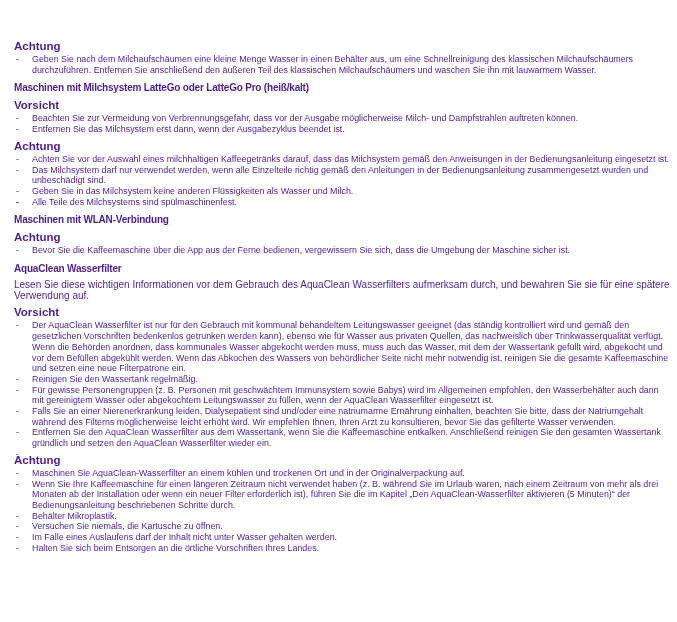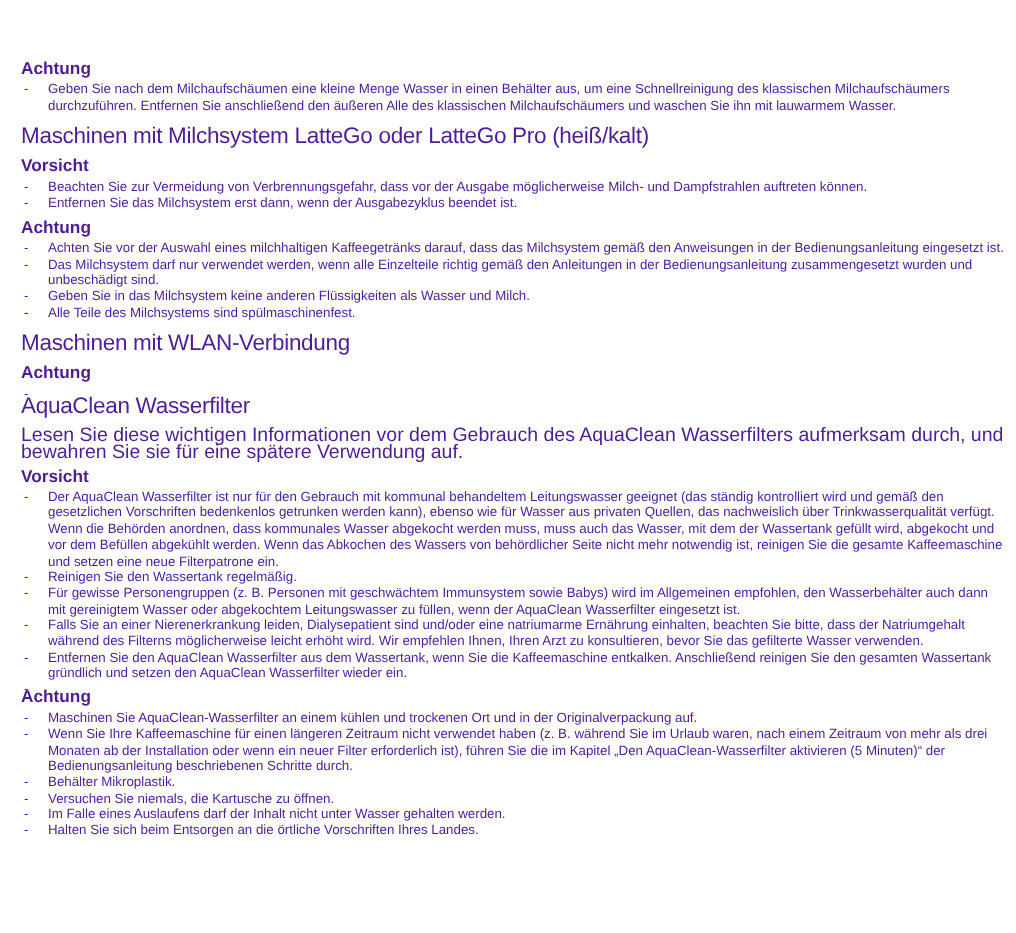--- a/index.html
+++ b/index.html
@@ -8,32 +8,32 @@
     height: 622px;
     box-sizing: border-box;
     background: #ffffff;
     padding: 10px 6px 8px 14px;
     font-family: "Liberation Sans", sans-serif;
     color: #4c1d95;
     overflow: hidden;
     margin-top: 25px;
   }
   .h1 {
-    font-size: 15px;
-    font-weight: normal;
+    font-size: 10px;
+    font-weight: bold;
     letter-spacing: -0.2px;
     margin: 7px 0 6px 0;
   }
   .h2 {
     font-size: 11.5px;
     font-weight: bold;
     margin: 5px 0 2px 0;
   }
   .p {
-    font-size: 13px;
+    font-size: 10px;
     line-height: 10.7px;
     margin: 0 0 2px 0;
   }
   .list { margin: 0; }
   .li {
     position: relative;
     font-size: 8.9px;
     line-height: 10.7px;
     padding-left: 18px;
   }
@@ -44,40 +44,40 @@
   }
   .li-text { display: inline; }
 </style>
 </head>
 <body>
 
 <div class="page">
   <div>
       <div class="h2">Achtung</div>
       <div class="list">
-        <div class="li"><span class="dash">-</span><span class="li-text">Geben Sie nach dem Milchaufschäumen eine kleine Menge Wasser in einen Behälter aus, um eine Schnellreinigung des klassischen Milchaufschäumers durchzuführen. Entfernen Sie anschließend den äußeren Alle des klassischen Milchaufschäumers und waschen Sie ihn mit lauwarmem Wasser.</span></div>
+        <div class="li"><span class="dash">-</span><span class="li-text">Geben Sie nach dem Milchaufschäumen eine kleine Menge Wasser in einen Behälter aus, um eine Schnellreinigung des klassischen Milchaufschäumers durchzuführen. Entfernen Sie anschließend den äußeren Teil des klassischen Milchaufschäumers und waschen Sie ihn mit lauwarmem Wasser.</span></div>
       </div>
       <div class="h1">Maschinen mit Milchsystem LatteGo oder LatteGo Pro (heiß/kalt)</div>
       <div class="h2">Vorsicht</div>
       <div class="list">
         <div class="li"><span class="dash">-</span><span class="li-text">Beachten Sie zur Vermeidung von Verbrennungsgefahr, dass vor der Ausgabe möglicherweise Milch- und Dampfstrahlen auftreten können.</span></div>
         <div class="li"><span class="dash">-</span><span class="li-text">Entfernen Sie das Milchsystem erst dann, wenn der Ausgabezyklus beendet ist.</span></div>
       </div>
       <div class="h2">Achtung</div>
       <div class="list">
         <div class="li"><span class="dash">-</span><span class="li-text">Achten Sie vor der Auswahl eines milchhaltigen Kaffeegetränks darauf, dass das Milchsystem gemäß den Anweisungen in der Bedienungsanleitung eingesetzt ist.</span></div>
         <div class="li"><span class="dash">-</span><span class="li-text">Das Milchsystem darf nur verwendet werden, wenn alle Einzelteile richtig gemäß den Anleitungen in der Bedienungsanleitung zusammengesetzt wurden und unbeschädigt sind.</span></div>
         <div class="li"><span class="dash">-</span><span class="li-text">Geben Sie in das Milchsystem keine anderen Flüssigkeiten als Wasser und Milch.</span></div>
         <div class="li"><span class="dash">-</span></div>
         <div class="li"><span class="dash">-</span><span class="li-text">Alle Teile des Milchsystems sind spülmaschinenfest.</span></div>
       </div>
       <div class="h1">Maschinen mit WLAN-Verbindung</div>
       <div class="h2">Achtung</div>
       <div class="list">
-        <div class="li"><span class="dash">-</span></div>
+        <div class="li"><span class="dash">-</span><span class="li-text">Bevor Sie die Kaffeemaschine über die App aus der Ferne bedienen, vergewissern Sie sich, dass die Umgebung der Maschine sicher ist.</span></div>
       </div>
       <div class="h1">AquaClean Wasserfilter</div>
       <div class="p">Lesen Sie diese wichtigen Informationen vor dem Gebrauch des AquaClean Wasserfilters aufmerksam durch, und bewahren Sie sie für eine spätere Verwendung auf.</div>
       <div class="h2">Vorsicht</div>
       <div class="list">
         <div class="li"><span class="dash">-</span><span class="li-text">Der AquaClean Wasserfilter ist nur für den Gebrauch mit kommunal behandeltem Leitungswasser geeignet (das ständig kontrolliert wird und gemäß den gesetzlichen Vorschriften bedenkenlos getrunken werden kann), ebenso wie für Wasser aus privaten Quellen, das nachweislich über Trinkwasserqualität verfügt. Wenn die Behörden anordnen, dass kommunales Wasser abgekocht werden muss, muss auch das Wasser, mit dem der Wassertank gefüllt wird, abgekocht und vor dem Befüllen abgekühlt werden. Wenn das Abkochen des Wassers von behördlicher Seite nicht mehr notwendig ist, reinigen Sie die gesamte Kaffeemaschine und setzen eine neue Filterpatrone ein.</span></div>
         <div class="li"><span class="dash">-</span><span class="li-text">Reinigen Sie den Wassertank regelmäßig.</span></div>
         <div class="li"><span class="dash">-</span><span class="li-text">Für gewisse Personengruppen (z. B. Personen mit geschwächtem Immunsystem sowie Babys) wird im Allgemeinen empfohlen, den Wasserbehälter auch dann mit gereinigtem Wasser oder abgekochtem Leitungswasser zu füllen, wenn der AquaClean Wasserfilter eingesetzt ist.</span></div>
         <div class="li"><span class="dash">-</span><span class="li-text">Falls Sie an einer Nierenerkrankung leiden, Dialysepatient sind und/oder eine natriumarme Ernährung einhalten, beachten Sie bitte, dass der Natriumgehalt während des Filterns möglicherweise leicht erhöht wird. Wir empfehlen Ihnen, Ihren Arzt zu konsultieren, bevor Sie das gefilterte Wasser verwenden.</span></div>
         <div class="li"><span class="dash">-</span><span class="li-text">Entfernen Sie den AquaClean Wasserfilter aus dem Wassertank, wenn Sie die Kaffeemaschine entkalken. Anschließend reinigen Sie den gesamten Wassertank gründlich und setzen den AquaClean Wasserfilter wieder ein.</span></div>

